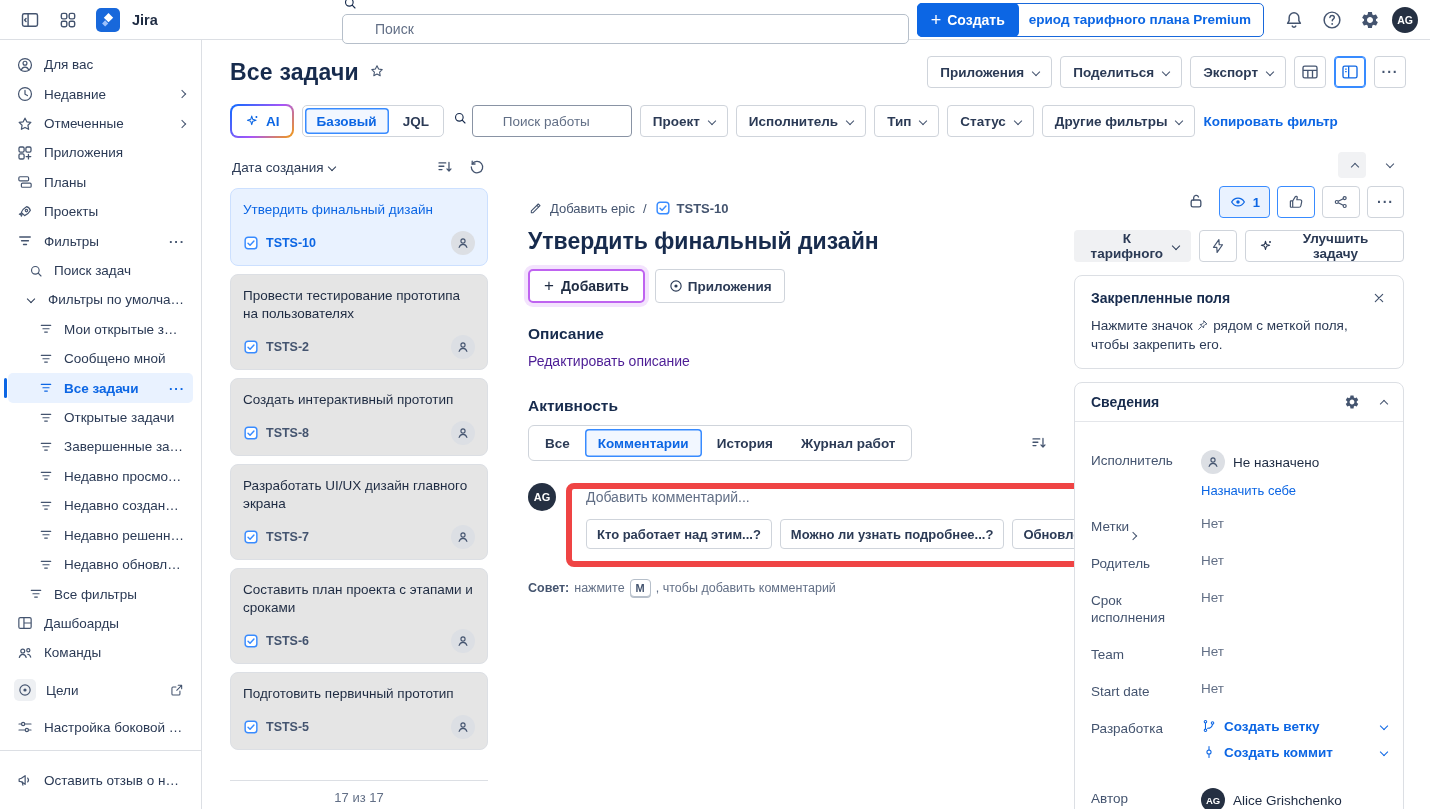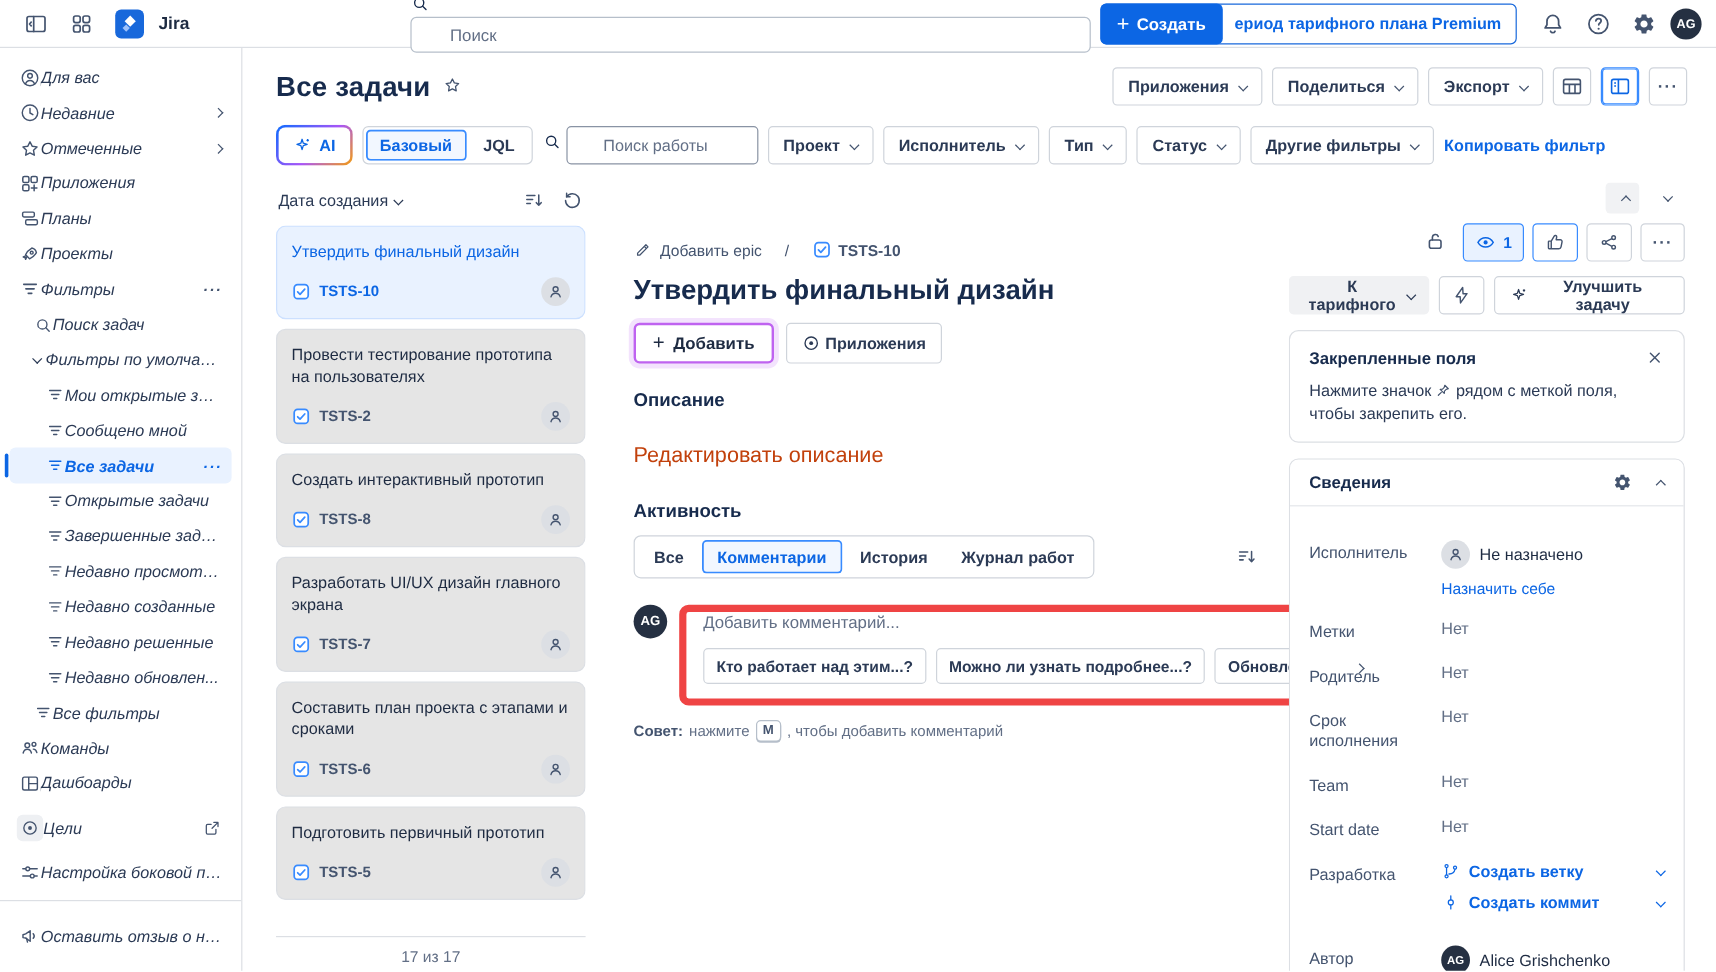--- a/index.html
+++ b/index.html
@@ -36,22 +36,22 @@
   .banner-text { color:#0c66e4; font-weight:700; font-size:13.5px; padding-right:12px; white-space:nowrap; }
   .avatar { width:26px; height:26px; border-radius:50%; background:#253042; color:#fff; font-size:10.5px;
     font-weight:700; display:flex; align-items:center; justify-content:center; cursor:pointer; }
 
   
   .shell { display:flex; height:769px; }
   .sidebar { width:202px; flex:none; border-right:1px solid #dcdfe4; padding:10px 8px 8px; display:flex; flex-direction:column; font-size:13.5px; color:#2b3a55; }
   .content { flex:1; min-width:0; padding:16px 24px 0 28px; display:flex; flex-direction:column; }
 
   
-  .sb-item { display:flex; align-items:center; height:30px; padding:0 8px; border-radius:5px;
-    cursor:pointer; position:relative; color:#2b3a55;font-style:italic; }
+  .sb-item { display:flex; align-items:center; gap:10px; height:30px; padding:0 8px; border-radius:5px;
+    cursor:pointer; position:relative; color:#2b3a55; }
   .sb-item .ic { color:#44546f; }
   .sb-item .lbl { flex:1; white-space:nowrap; overflow:hidden; text-overflow:ellipsis; }
   .sb-item .trail { color:#44546f; }
   .sb-sub { padding-left:20px; }
   .sb-sub2 { padding-left:30px; }
   .sb-item.selected { background:#e9f2ff; color:#0c66e4; font-weight:700; }
   .sb-item.selected .ic { color:#0c66e4; }
   .sb-item.selected .bar { position:absolute; left:-4px; top:5px; bottom:5px; width:2.5px; background:#0c66e4; border-radius:2px; }
   .sb-more { font-weight:700; letter-spacing:1px; color:#44546f; font-size:13px; }
   .sb-gap { height:8px; }
@@ -100,31 +100,31 @@
   .card .t { font-size:13.5px; line-height:18px; font-weight:500; color:#1e2b42; }
   .card .meta { display:flex; align-items:center; margin-top:12px; gap:7px; }
   .card .key { font-size:12.5px; font-weight:600; color:#44546f; flex:1; }
   .card.sel { background:#e9f2ff; border-color:#cce0ff; }
   .card.sel .t, .card.sel .key { color:#0c66e4; }
   .ava-ph { width:24px; height:24px; border-radius:50%; background:#dcdfe4; color:#44546f; display:flex; align-items:center; justify-content:center; }
   .list-foot { border-top:1px solid #dcdfe4; text-align:center; font-size:13px; color:#626f86; padding:9px 0 4px; flex:none; }
 
   
   .detail { flex:1; min-width:0; padding:48px 4px 0 26px; }
-  .crumbs { display:flex; align-items:center; gap:19px; color:#44546f; font-size:13px; }
+  .crumbs { display:flex; align-items:center; gap:8px; color:#44546f; font-size:13px; }
   .crumb { display:flex; align-items:center; gap:6px; cursor:pointer; }
   .crumb b { font-weight:600; color:#44546f; }
   .d-title { font-size:23px; font-weight:700; margin:12px 0 14px; }
   .d-btns { display:flex; gap:10px; }
   .add-btn { height:34px; border:2px solid #bf63f0; border-radius:5px; background:#fff; padding:0 14px; font-size:14px;
     font-weight:600; color:#1e2b42; display:flex; align-items:center; gap:7px; cursor:pointer; font-family:inherit;
     box-shadow:0 0 0 4px #f3e3fd; }
   .add-btn .plus { font-size:17px; font-weight:400; }
   .sec-h { font-size:15.5px; font-weight:700; margin-top:22px; }
-  .desc-ph { color:#c2410c; font-size:18px; margin-top:26px; cursor:text; }
+  .desc-ph { color:#4c1d95; font-size:14px; margin-top:10px; cursor:text; }
   .act-h { font-size:15.5px; font-weight:700; margin-top:28px; }
   .tabs-row { display:flex; align-items:center; margin-top:10px; }
   .tabs { border:1px solid #cfd4db; border-radius:6px; display:flex; align-items:center; padding:3px; gap:2px; }
   .tab { height:28px; border:none; background:transparent; border-radius:4px; padding:0 13px; font-size:13.5px;
     font-weight:600; color:#2b3a55; cursor:pointer; font-family:inherit; }
   .tab.on { color:#0c66e4; background:#f2f7ff; box-shadow:0 0 0 1.5px #388bff inset; }
   .tabs-row .sort { margin-left:auto; color:#44546f; margin-right:8px; }
   .composer { display:flex; gap:10px; margin-top:22px; }
   .composer .avatar { width:28px; height:28px; font-size:11px; flex:none; }
   .comment-box { flex:1; border:6px solid #ef4444; border-radius:8px; padding:0 12px 12px 14px; cursor:text; }
@@ -571,29 +571,29 @@
       <span class="lbl">Недавно обновлен...</span>
     </div>
     <div class="sb-item sb-sub">
       <svg class="ic ic16">
           <use href="#s-filter"></use>
         </svg>
       <span class="lbl">Все фильтры</span>
     </div>
     <div class="sb-item">
       <svg class="ic">
-          <use href="#s-teams"></use>
-        </svg>
-      <span class="lbl">Команды</span>
+          <use href="#s-dash"></use>
+        </svg>
+      <span class="lbl">Дашбоарды</span>
     </div>
     <div class="sb-item">
       <svg class="ic">
-          <use href="#s-dash"></use>
-        </svg>
-      <span class="lbl">Дашбоарды</span>
+          <use href="#s-teams"></use>
+        </svg>
+      <span class="lbl">Команды</span>
     </div>
     <div class="sb-gap"></div>
     <div class="sb-item">
       <span class="goal-ic-wrap">
           <svg class="ic ic16">
             <use href="#s-target"></use>
           </svg>
         </span>
       <span class="lbl">Цели</span>
       <svg class="ic ic16 trail">

